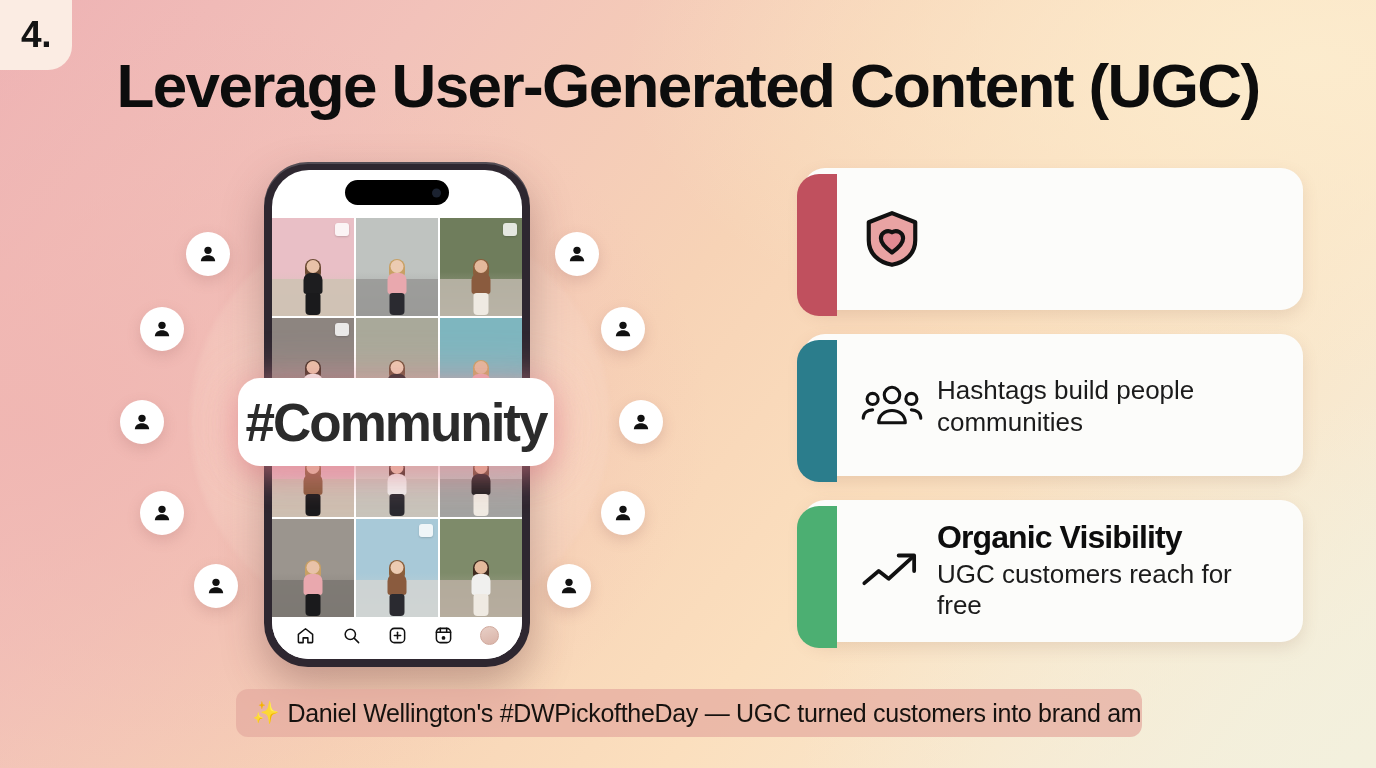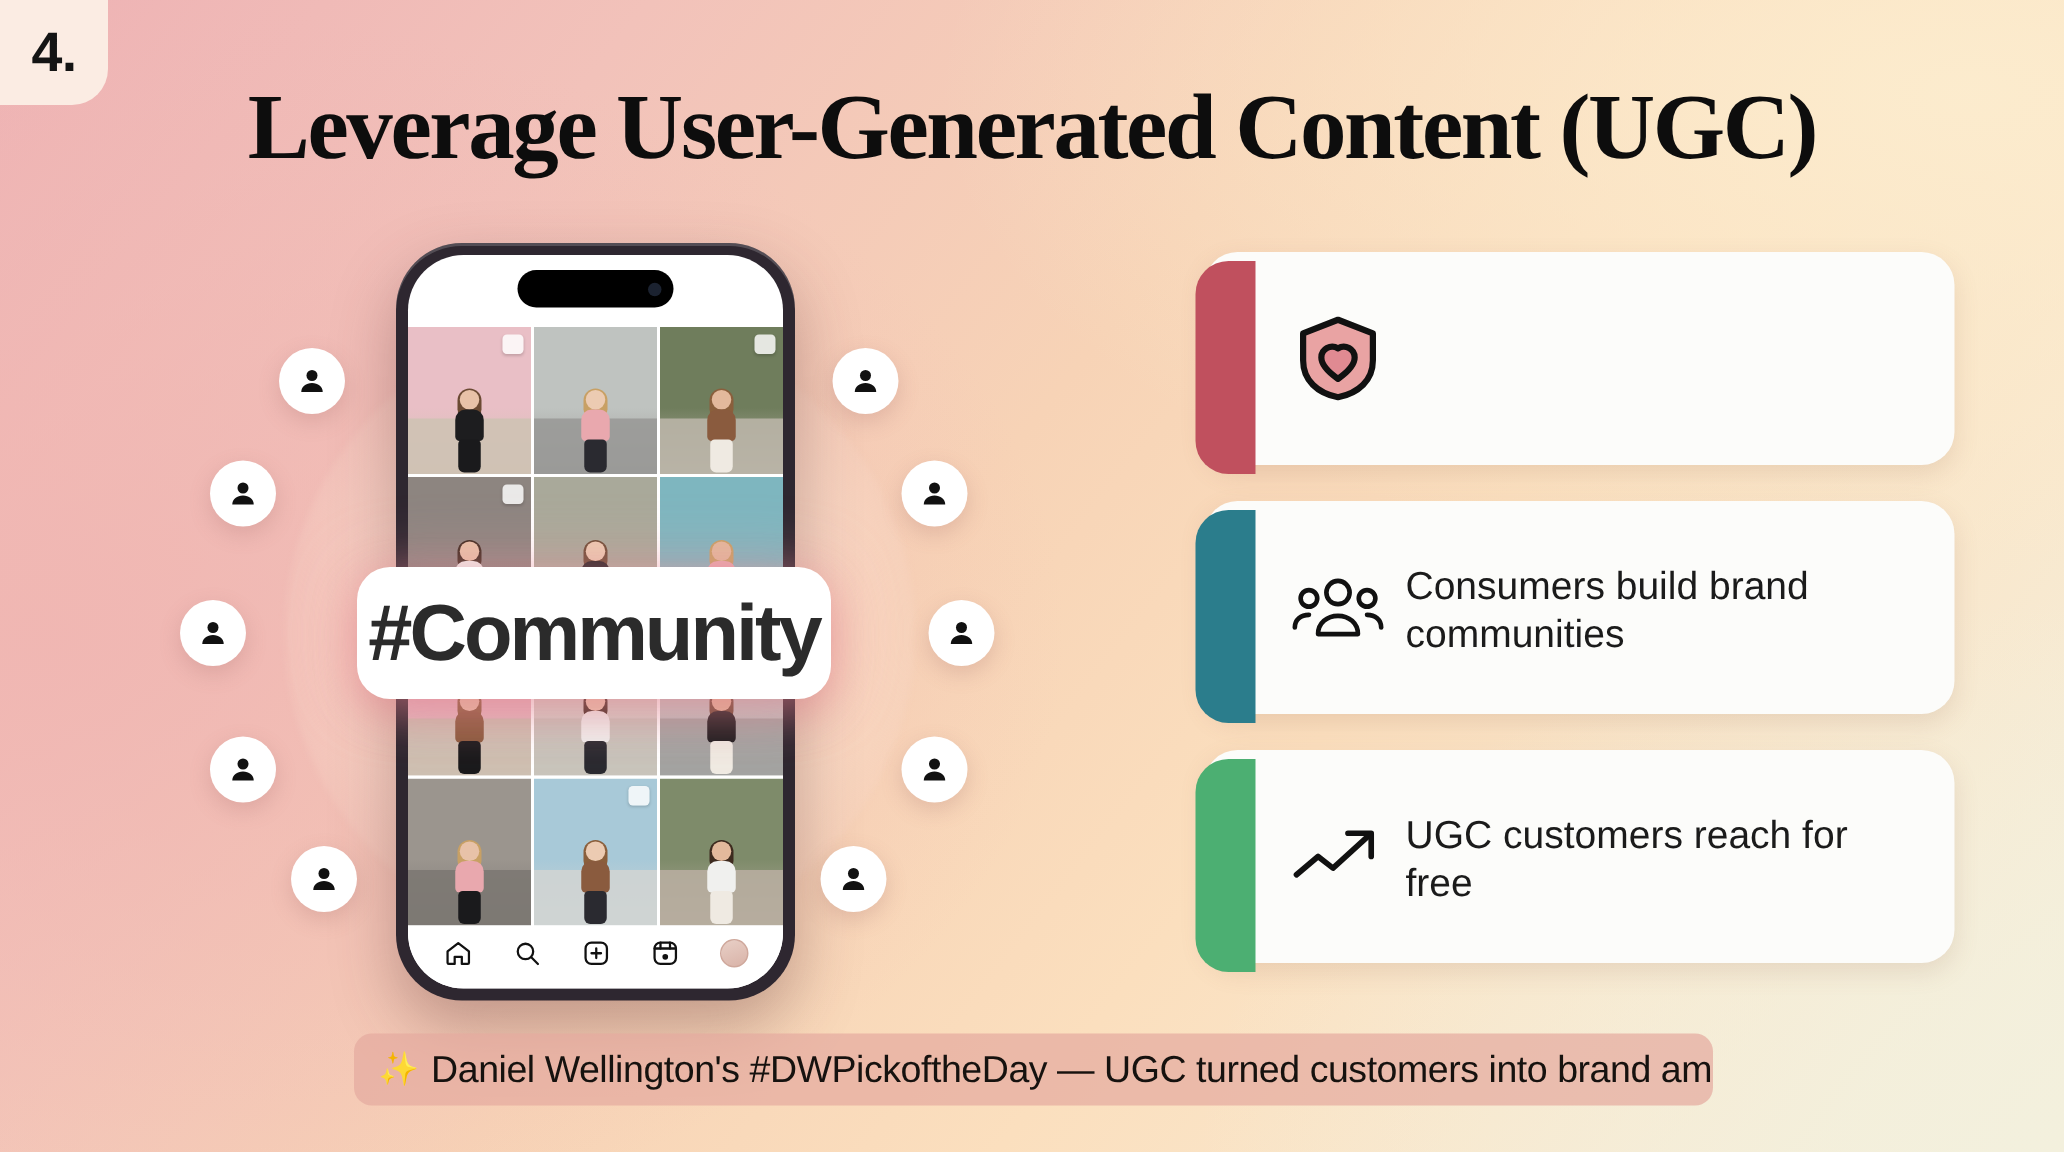--- a/index.html
+++ b/index.html
@@ -44,21 +44,20 @@
   #title {
     position: absolute;
     left: 0; right: 0;
     top: 50px;
     text-align: center;
     font-size: 62px;
     font-weight: 700;
     letter-spacing: -1.6px;
     color: #0d0d0d;
     white-space: nowrap;
-    font-family: Liberation Serif, serif;
   }
 
   
   #phone-stage {
     position: absolute;
     left: 120px;
     top: 150px;
     width: 560px;
     height: 530px;
   }
@@ -584,32 +583,33 @@
           <svg width="62" height="50" viewBox="0 0 56 40" fill="none" stroke="#111" stroke-width="2.8" stroke-linecap="round" stroke-linejoin="round">
             <circle cx="28" cy="11" r="7"></circle>
             <path d="M16 36c0-6.6 5.4-11 12-11s12 4.4 12 11z"></path>
             <circle cx="10.5" cy="14.5" r="5"></circle>
             <path d="M2 32c0-4.6 3.6-7.6 8.5-7.6"></path>
             <circle cx="45.5" cy="14.5" r="5"></circle>
             <path d="M54 32c0-4.6-3.6-7.6-8.5-7.6"></path>
           </svg>
         </div>
         <div class="card-text">
-          <div class="card-desc">Consumers build brand communities</div>
+          <div class="card-desc">Hashtags build people communities</div>
         </div>
       </div>
       <div class="card" style="--accent: #4caf72;">
         <div class="accent-strip"></div>
         <div class="card-icon">
           <svg width="62" height="50" viewBox="0 0 56 40" fill="none" stroke="#111" stroke-width="3.4" stroke-linecap="round" stroke-linejoin="round">
             <polyline points="3,31 16,20 25,27 47,7"></polyline>
             <polyline points="34,6 48,6 48,20"></polyline>
           </svg>
         </div>
         <div class="card-text">
+          <div class="card-title">Organic Visibility</div>
           <div class="card-desc">UGC customers reach for free</div>
         </div>
       </div>
     </div>
 
   <div id="caption">
     <span class="sparkle">✨</span>
     <span class="caption-text">Daniel Wellington's #DWPickoftheDay — UGC turned customers into brand amb</span>
   </div>
 

